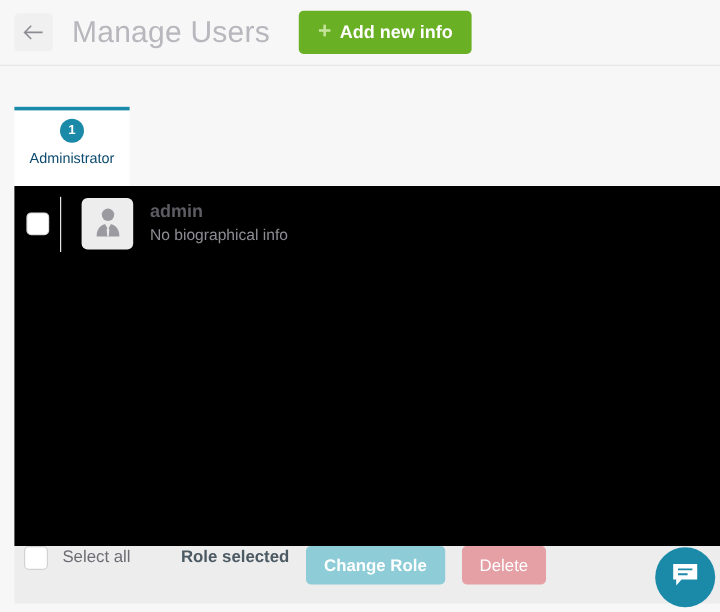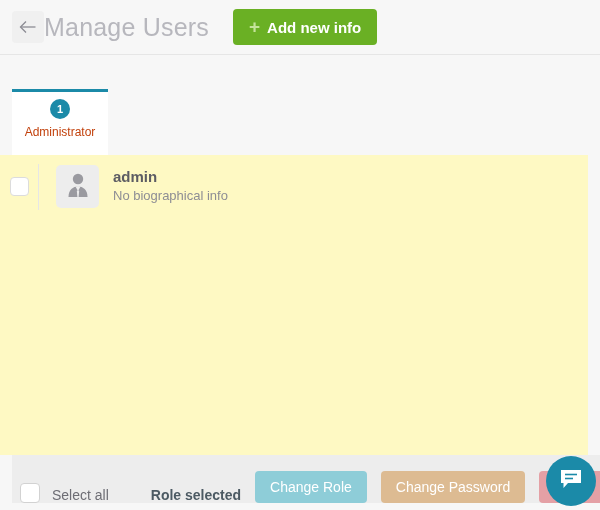--- a/index.html
+++ b/index.html
@@ -26,20 +26,21 @@
   }
   .back-btn {
     width: 32px; height: 32px;
     background: #f0f0f0;
     border-radius: 4px;
     display: flex; align-items: center; justify-content: center;
     cursor: pointer; flex: none;
   }
   .back-btn svg { display: block; }
   .page-title {
+    margin-left: 16px;
     font-size: 25px;
     color: #b7b7bd;
     font-weight: 400;
     letter-spacing: 0.2px;
     white-space: nowrap;
   }
   .add-btn {
     margin-left: 24px;
     height: 36px;
     background: #6ab024;
@@ -76,28 +77,28 @@
   }
   .tab-badge {
     width: 20px; height: 20px; border-radius: 50%;
     background: #1b8aa8; color: #ffffff;
     font-size: 11px; font-weight: bold;
     display: flex; align-items: center; justify-content: center;
   }
   .tab-label {
     margin-top: 6px;
     font-size: 12px;
-    color: #c2410c;
+    color: #0c4a6e;
   }
 
   
   .content {
-    position: absolute; left: 0; top: 155px;
+    position: absolute; left: 12px; top: 155px;
     width: 588px; height: 300px;
-    background: #fef9c3;
+    background: #000000;
   }
   .user-row {
     position: relative;
     height: 63px;
     display: flex; align-items: center;
   }
   .row-check {
     width: 38px; display: flex; align-items: center; justify-content: center;
     flex: none;
   }
@@ -127,21 +128,21 @@
   .user-bio {
     font-size: 13px; color: #8d8d94;
     line-height: 1.3; margin-top: 2px; text-align: right;
   }
 
   
   .actionbar {
     position: absolute; left: 12px; top: 455px;
     width: 588px; height: 48px;
     background: #ededed;
-    display: flex; align-items: flex-end;
+    display: flex; align-items: flex-start;
     padding-left: 8px;
   }
   .sel-all-box {
     width: 20px; height: 20px;
     border: 1px solid #d2d2d2; border-radius: 4px;
     background: #ffffff; cursor: pointer; flex: none;
   }
   .sel-all-label {
     margin-left: 12px;
     font-size: 14px; color: #6d6d74;
@@ -157,21 +158,21 @@
     height: 32px;
     border: none; border-radius: 4px;
     color: #ffffff;
     font-family: "Liberation Sans", sans-serif;
     font-size: 14px;
     padding: 0 15px;
     cursor: pointer;
     white-space: nowrap;
     flex: none;
   }
-  .act-role { background: #8ecdd8; }
+  .act-role { background: #8ecdd8; font-weight: bold; }
   .act-pass { background: #ddbb92; }
   .act-del  { background: #e4a0a5; }
 
   
   .chat-fab {
     position: absolute; right: 4px; bottom: 4px;
     width: 50px; height: 50px; border-radius: 50%;
     background: #1b8aa8;
     display: flex; align-items: center; justify-content: center;
     cursor: pointer;
@@ -227,21 +228,20 @@
         <div class="user-bio">No biographical info</div>
       </div>
     </div>
   </div>
 
   <div class="actionbar">
     <div class="sel-all-box"></div>
     <div class="sel-all-label">Select all</div>
     <div class="none-selected">Role selected</div>
     <button class="act-btn act-role">Change Role</button>
-    <button class="act-btn act-pass">Change Password</button>
     <button class="act-btn act-del">Delete</button>
   </div>
 
   <div class="chat-fab">
     <span>
       <svg width="24" height="22" viewBox="0 0 24 22">
         <path d="M2 2 H22 V15 H9 L4.5 20 V15 H2 Z" fill="#ffffff"></path>
         <line x1="6" y1="6.5" x2="18" y2="6.5" stroke="#1b8aa8" stroke-width="1.6"></line>
         <line x1="6" y1="10.5" x2="14" y2="10.5" stroke="#1b8aa8" stroke-width="1.6"></line>
       </svg>

